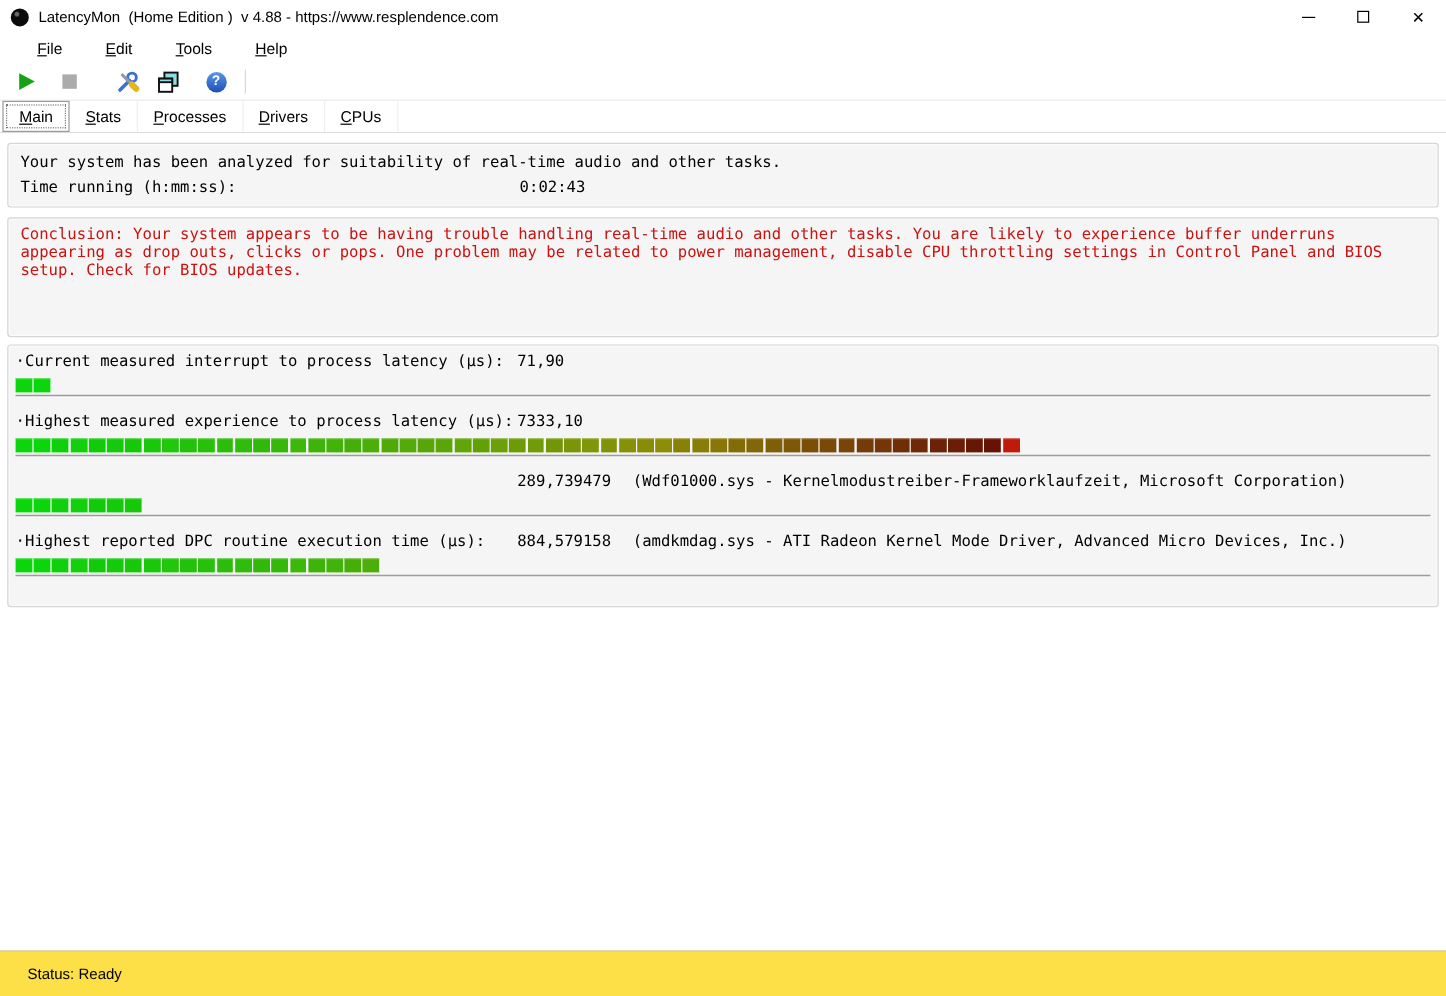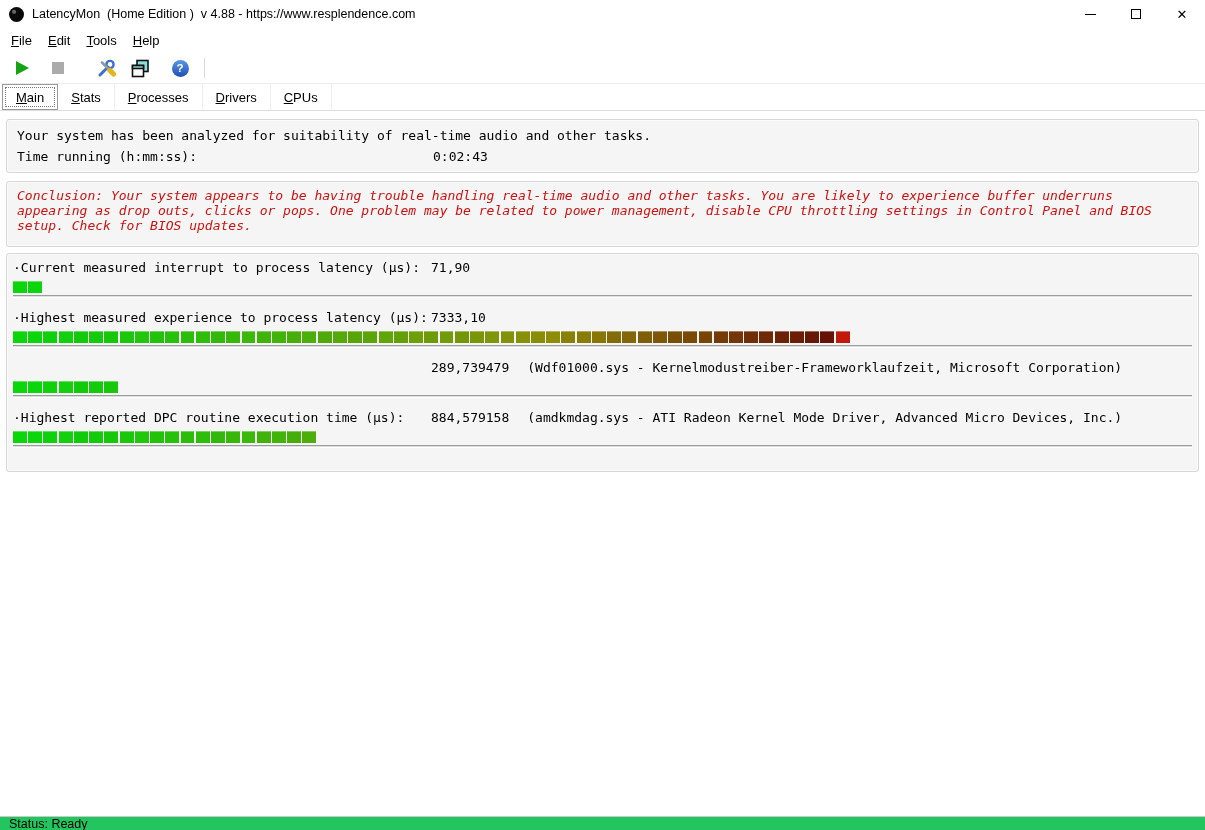--- a/index.html
+++ b/index.html
@@ -10,21 +10,21 @@
   .titlebar { height: 28px; display: flex; align-items: center; flex: none; }
   .app-icon { width: 15px; height: 15px; border-radius: 50%; margin-left: 9px; background: radial-gradient(circle at 34% 32%, #666 0 1.5px, #0a0a0a 2.5px); flex: none; }
   .title-text { font-size: 12.5px; margin-left: 8px; white-space: pre; flex: 1; }
   .win-btn { width: 46px; height: 28px; display: flex; align-items: center; justify-content: center; flex: none; }
   .glyph-min { width: 11px; height: 1px; background: #000; }
   .glyph-max { width: 10px; height: 10px; border: 1px solid #000; }
   .glyph-close { font-size: 13px; line-height: 1; }
 
   
   .menubar { height: 25px; display: flex; align-items: center; padding-left: 3px; flex: none; }
-  .menu-item { font-size: 13px; padding: 3px 8px; cursor: default; }
+  .menu-item { font-size: 13px; padding: 3px 8px; cursor: default; margin-left: 20px; }
 
   
   .toolbar { height: 31px; display: flex; align-items: center; border-bottom: 1px solid #ececec; flex: none; }
   .tool-btn { width: 24px; height: 24px; display: flex; align-items: center; justify-content: center; flex: none; }
   .play-shape { width: 0; height: 0; border-left: 13px solid #15a315; border-top: 7px solid transparent; border-bottom: 7px solid transparent; }
   .stop-shape { width: 12px; height: 12px; background: #ababab; }
   .help-shape { width: 17px; height: 17px; border-radius: 50%; background: linear-gradient(180deg,#5b97e8,#1c50b4); color: #fff; font-size: 11.5px; font-weight: bold; display: flex; align-items: center; justify-content: center; }
   .tb-sep { width: 1px; height: 20px; background: #d8d8d8; margin-left: 12px; flex: none; }
 
   
@@ -34,35 +34,35 @@
 
   
   .content { flex: 1; padding: 8px 6px; background: #fff; overflow: hidden; }
   .panel { border: 1px solid #d6d6d6; border-radius: 3px; background: #f5f5f5; box-shadow: inset 0 0 0 1px #fbfbfb; }
   .mono { font-family: "DejaVu Sans Mono", monospace; font-size: 13px; }
 
   .panel-analysis { padding: 5px 10px; line-height: 21px; }
   .a-row { position: relative; }
   .a-value { position: absolute; left: 416px; top: 0; }
 
-  .panel-conclusion { margin-top: 8px; padding: 6px 30px 0 10px; height: 66px; line-height: 15px; font-style: italic; }
+  .panel-conclusion { margin-top: 8px; padding: 6px 30px 0 10px; height: 100px; line-height: 15px; }
 
   .panel-metrics { margin-top: 6px; padding: 6px 6px 23px 6px; }
   .metric { margin-bottom: 12px; }
   .metric:last-child { margin-bottom: 0; }
   .metric-line { position: relative; height: 20px; white-space: nowrap; }
   .metric-right { position: absolute; left: 418px; top: 0; white-space: nowrap; }
   .metric-detail { margin-left: 18px; }
   .bar { height: 12px; display: flex; margin: 1px 0 2px 0; }
   .bar.empty { height: 2px; }
   .seg { width: 13.9px; margin-right: 1.35px; flex: none; box-shadow: inset 0 1px 0 rgba(255,255,255,0.35); }
   .track { height: 3px; background: #dedede; border-top: 1px solid #9c9c9c; border-bottom: 1px solid #fff; }
 
   
-  .statusbar { height: 14px; border-top: 1px solid #c9c9c9; background: #22c55e; display: flex; align-items: center; padding-left: 9px; flex: none; }
+  .statusbar { height: 38px; border-top: 1px solid #c9c9c9; background: #fde047; display: flex; align-items: center; padding-left: 23px; flex: none; }
   .status-text { font-size: 12.5px; }
 
   u { text-decoration: underline; }
 </style>
 </head>
 <body>
 
 <div class="window">
 
   <div class="titlebar">

